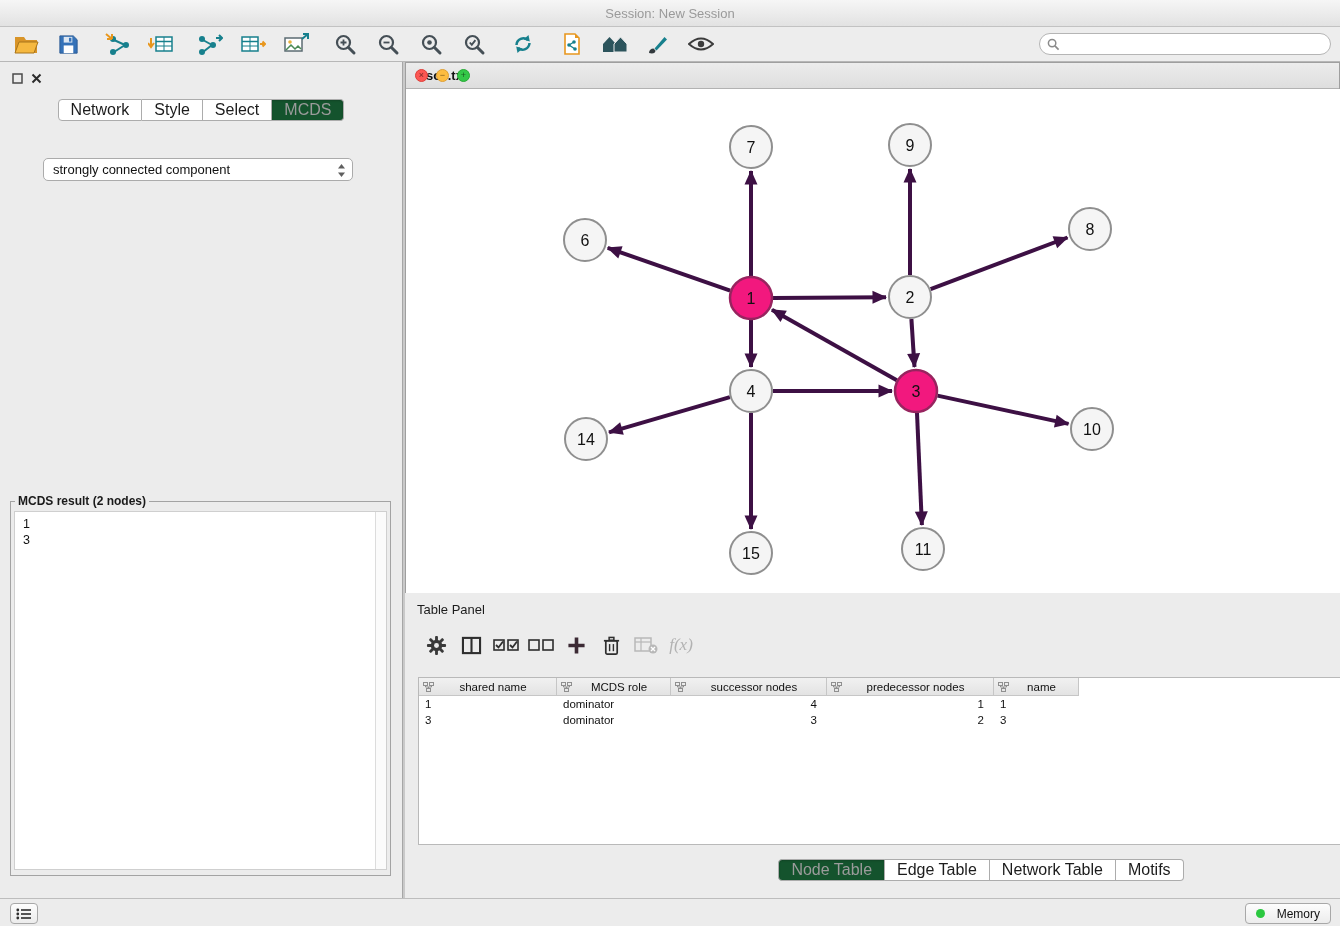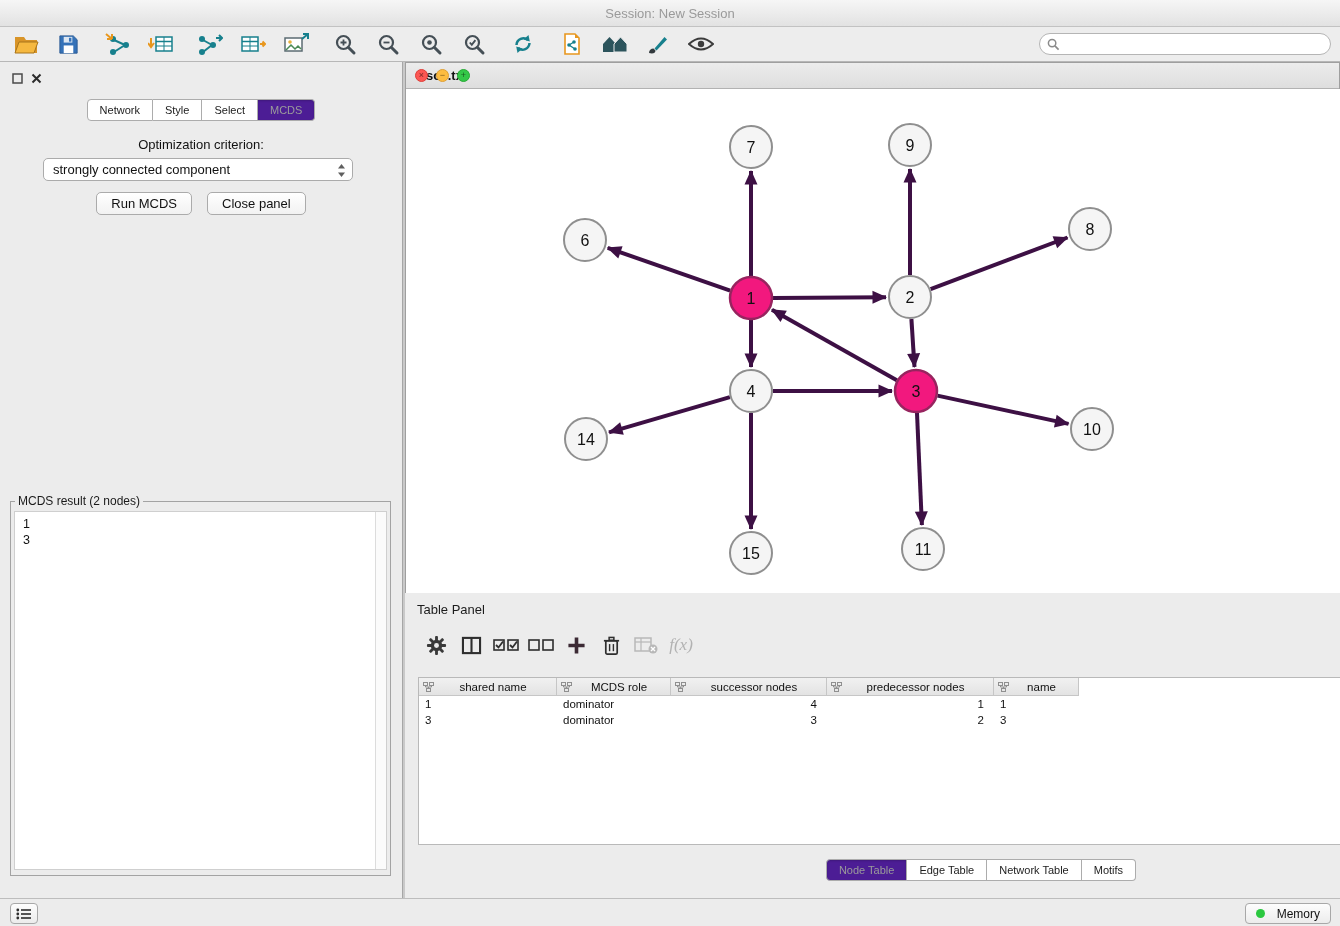--- a/index.html
+++ b/index.html
@@ -25,36 +25,36 @@
   #main { position:absolute; left:0; top:62px; width:1340px; height:836px; background:#c9c9c9; }
 
   
   #control-panel { position:absolute; left:0; top:0; width:403px; height:836px;
     background:#ececec; border-right:1px solid #a6a6a6; }
   .panel-header { height:32px; display:flex; align-items:center; padding:0 12px; }
   .panel-title { font-size:13px; color:#1c1c1c; flex:1; }
   .panel-ctrls { display:flex; align-items:center; gap:8px; margin-right:4px; }
   .seg { display:flex; }
   .seg .tab { background:#fff; border:1px solid #acacac; border-left:none; padding:3px 12px;
-    font-size:11px; color:#1c1c1c; line-height:14px; white-space:nowrap; }
+    font-size:16px; color:#1c1c1c; line-height:14px; white-space:nowrap; }
   .seg .tab:first-child { border-left:1px solid #acacac; border-radius:4px 0 0 4px; }
   .seg .tab:last-child { border-radius:0 4px 4px 0; }
-  .seg .tab.active { background:#4c1d95; color:#9b9b9b; box-shadow:inset 0 1px 2px rgba(0,0,0,.18); }
+  .seg .tab.active { background:#14532d; color:#9b9b9b; box-shadow:inset 0 1px 2px rgba(0,0,0,.18); }
   #cp-tabs { position:absolute; top:37px; left:0; width:100%; display:flex; justify-content:center; }
   #opt-label { position:absolute; top:75px; left:0; width:100%; text-align:center; font-size:13px; color:#111; }
   #criterion-select { position:absolute; left:43px; top:96px; width:310px; height:23px; background:#fff;
     border:1px solid #ababab; border-radius:5px; display:flex; align-items:center;
     font-size:13px; color:#111; padding:0 22px 0 9px; }
   #criterion-select .stepper { position:absolute; right:6px; top:4px; }
   #cp-buttons { position:absolute; top:130px; left:0; width:100%; display:flex; justify-content:center; gap:15px; }
   .mac-btn { background:linear-gradient(#ffffff,#f2f2f2); border:1px solid #ababab; border-radius:5px;
     font-size:13px; color:#111; padding:3px 14px; line-height:15px; }
   #mcds-result { position:absolute; left:10px; top:432px; width:381px; height:382px;
     border:1px solid #a3a3a3; }
-  #mcds-result legend { font-size:12px; color:#1a1a1a; margin-left:4px; padding:0 3px; }
+  #mcds-result legend { font-size:12px; color:#1a1a1a; margin-left:4px; padding:0 3px;font-weight:bold; }
   .result-box { position:absolute; left:3px; right:3px; top:3px; bottom:5px; background:#fff;
     border:1px solid #cfcfcf; overflow:hidden; }
   .result-lines { padding:4px 0 0 8px; font-size:12.5px; color:#111; line-height:16px; }
   .result-scroll { position:absolute; right:0; top:0; bottom:0; width:11px;
     border-left:1px solid #dcdcdc; background:#fbfbfb; }
 
   
   #net-window { position:absolute; left:405px; top:0; width:935px; height:531px; background:#fff;
     border:1px solid #9f9f9f; }
   #net-titlebar { height:26px; background:linear-gradient(#ececec,#dedede);
@@ -267,36 +267,31 @@
 
     <div id="cp-tabs">
       <div class="seg">
         <div class="tab">Network</div>
         <div class="tab">Style</div>
         <div class="tab">Select</div>
         <div class="tab active">MCDS</div>
       </div>
     </div>
 
-    <div id="opt-label">Optimization criterion:</div>
 
     <div id="criterion-select">
       <span>strongly connected component</span>
       <span class="stepper">
         <svg width="9" height="15" viewBox="0 0 9 15">
           <path d="M4.5 1 L8 5.5 H1 Z" fill="#5f5f5f"></path>
           <path d="M4.5 14 L1 9.5 H8 Z" fill="#5f5f5f"></path>
         </svg>
       </span>
     </div>
 
-    <div id="cp-buttons">
-      <button class="mac-btn">Run MCDS</button>
-      <button class="mac-btn">Close panel</button>
-    </div>
 
     <fieldset id="mcds-result">
       <legend>MCDS result (2 nodes)</legend>
       <div class="result-box">
         <div class="result-lines">
           <div>1</div>
           <div>3</div>
         </div>
         <div class="result-scroll"></div>
       </div>

